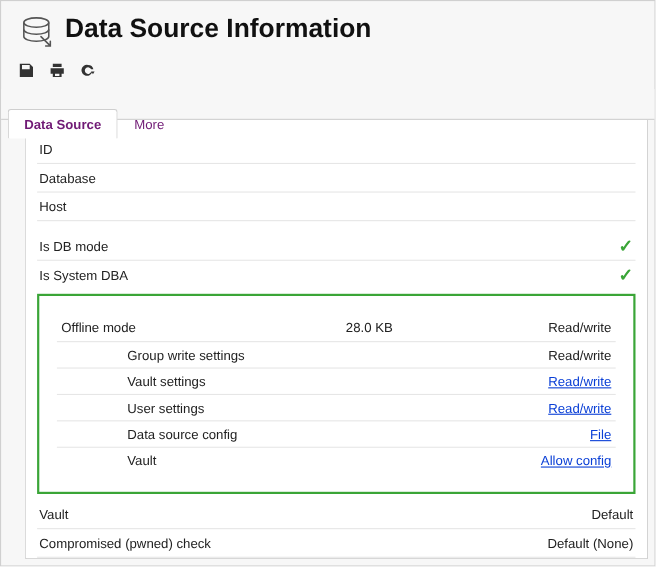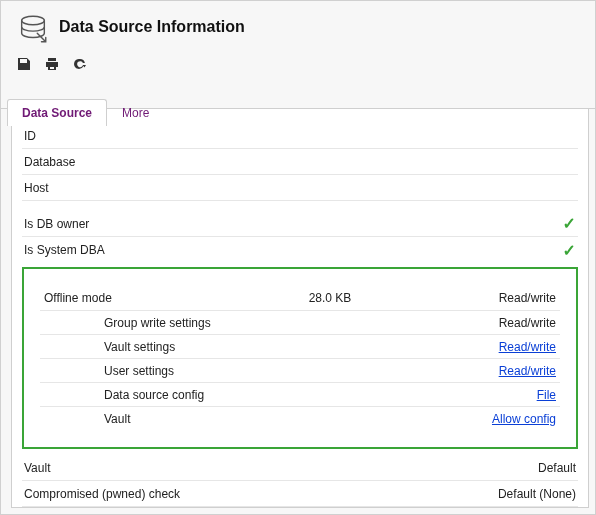--- a/index.html
+++ b/index.html
@@ -26,21 +26,21 @@
     align-items: center;
     padding: 8px 12px 4px 12px;
   }
   .header .app-icon {
     width: 40px; height: 40px;
     display: flex; align-items: center; justify-content: center;
     color: #555;
   }
   .header h1 {
     margin: 0 0 4px 6px;
-    font-size: 16px;
+    font-size: 24px;
     font-weight: 700;
     color: #111;
   }
   .toolbar {
     display: flex;
     gap: 10px;
     padding: 2px 14px 8px 14px;
   }
   .toolbar .tb-btn {
     width: 18px; height: 18px;
@@ -67,21 +67,21 @@
   }
   .tab.active {
     font-weight: 700;
     background: #fff;
     border-color: #cfcfcf;
     border-radius: 3px 3px 0 0;
   }
   .panel {
     flex: 1;
     background: #fff;
-    margin: 0 6px 6px 10px;
+    margin: 0 6px 6px 22px;
     border: 1px solid #cfcfcf;
     border-top: none;
     padding: 14px 10px 10px 10px;
     overflow: auto;
   }
   .row {
     display: grid;
     grid-template-columns: 180px 1fr 120px;
     align-items: center;
     min-height: 26px;
@@ -167,21 +167,21 @@
     </div>
     <div class="row">
       <div class="lbl">Host</div>
       <div class="mid"></div>
       <div class="val"></div>
     </div>
 
     <div class="spacer"></div>
 
     <div class="row">
-      <div class="lbl">Is DB owner</div>
+      <div class="lbl">Is DB mode</div>
       <div class="mid"></div>
       <div class="check">✓</div>
     </div>
     <div class="row no-border">
       <div class="lbl">Is System DBA</div>
       <div class="mid"></div>
       <div class="check">✓</div>
     </div>
 
     <div class="group-box">

